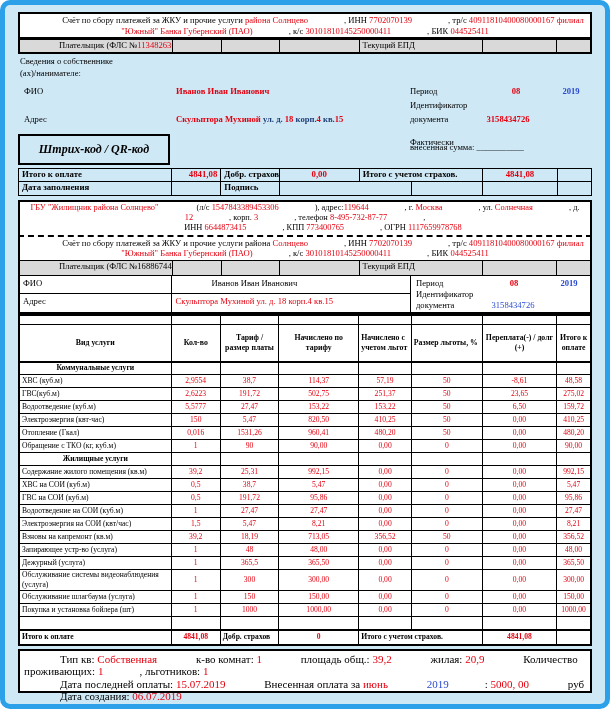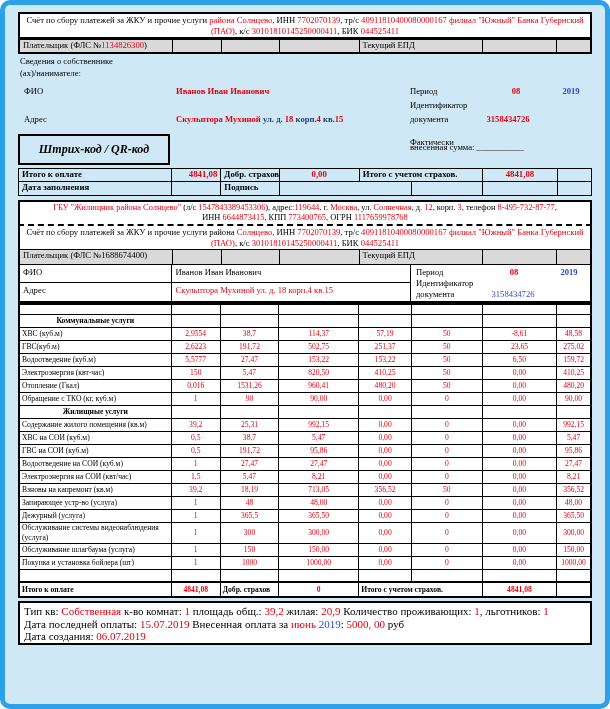--- a/index.html
+++ b/index.html
@@ -1,20 +1,20 @@
 <!DOCTYPE html>
 <html><head>
 <meta charset="utf-8">
 <style>
   * { box-sizing: border-box; margin: 0; padding: 0; }
   body { width: 610px; height: 709px; overflow: hidden; background: #fff;
          font-family: "Liberation Serif", "DejaVu Serif", serif; }
   .doc { width: 610px; height: 709px; background: #cfe8f5;
          border: 5px solid #2da0ea; border-radius: 10px; padding: 7px 13px; }
-  .c-k { color: #000; } .c-r { color: #e4000f; } .c-b { color: #2a4bd0; } .c-n { color: #1f3f77; }
+  .c-k { color: #000; margin-left: 36px; } .c-r { color: #e4000f; } .c-b { color: #2a4bd0; } .c-n { color: #1f3f77; }
 
   
   .hdr-box { background: #fff; border: 2px solid #000; text-align: center;
              font-size: 8.6px; line-height: 10.5px; padding: 1px 2px; }
 
   
   .gray-row { display: flex; border: 2px solid #000; border-top-width: 1px; background: #d9d9d9;
               font-size: 8.6px; height: 15px; }
   .gray-row .cell { border-left: 1px solid #000; padding: 0 3px; overflow: hidden; white-space: nowrap; }
   .gray-row .cell:first-child { border-left: none; }
@@ -172,20 +172,30 @@
         <tr class="pre">
           <td></td>
           <td></td>
           <td></td>
           <td></td>
           <td></td>
           <td></td>
           <td></td>
           <td></td>
         </tr>
+        <tr class="hdr">
+          <th>Вид услуги</th>
+          <th>Кол-во</th>
+          <th>Тариф / размер платы</th>
+          <th>Начислено по тарифу</th>
+          <th class="tl">Начислено с учетом льгот</th>
+          <th class="tl">Размер льготы, %</th>
+          <th>Переплата(-) / долг (+)</th>
+          <th>Итого к оплате</th>
+        </tr>
         <tr class="grp">
           <td>Коммунальные услуги</td>
           <td></td>
           <td></td>
           <td></td>
           <td></td>
           <td></td>
           <td></td>
           <td></td>
         </tr>

